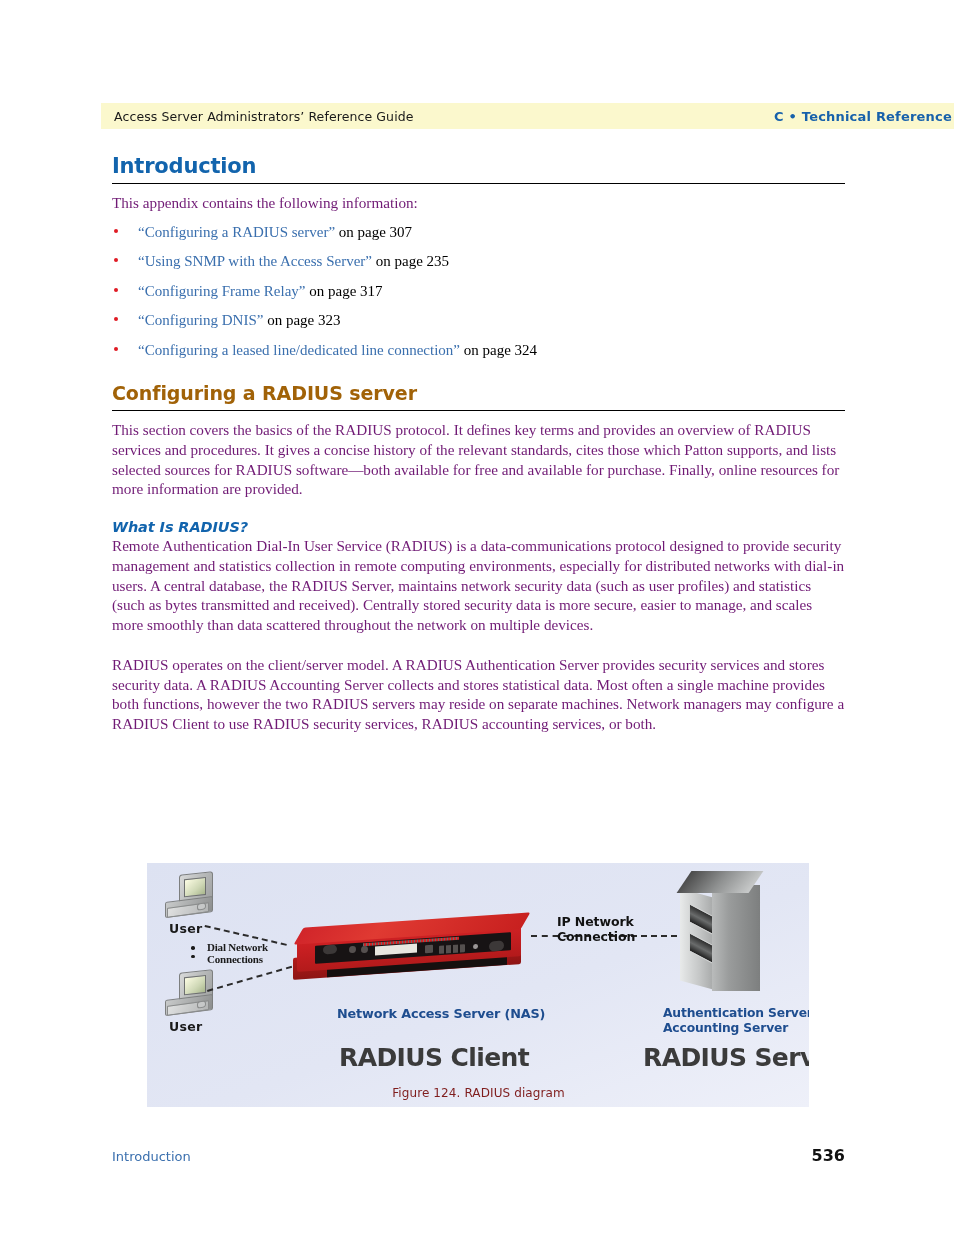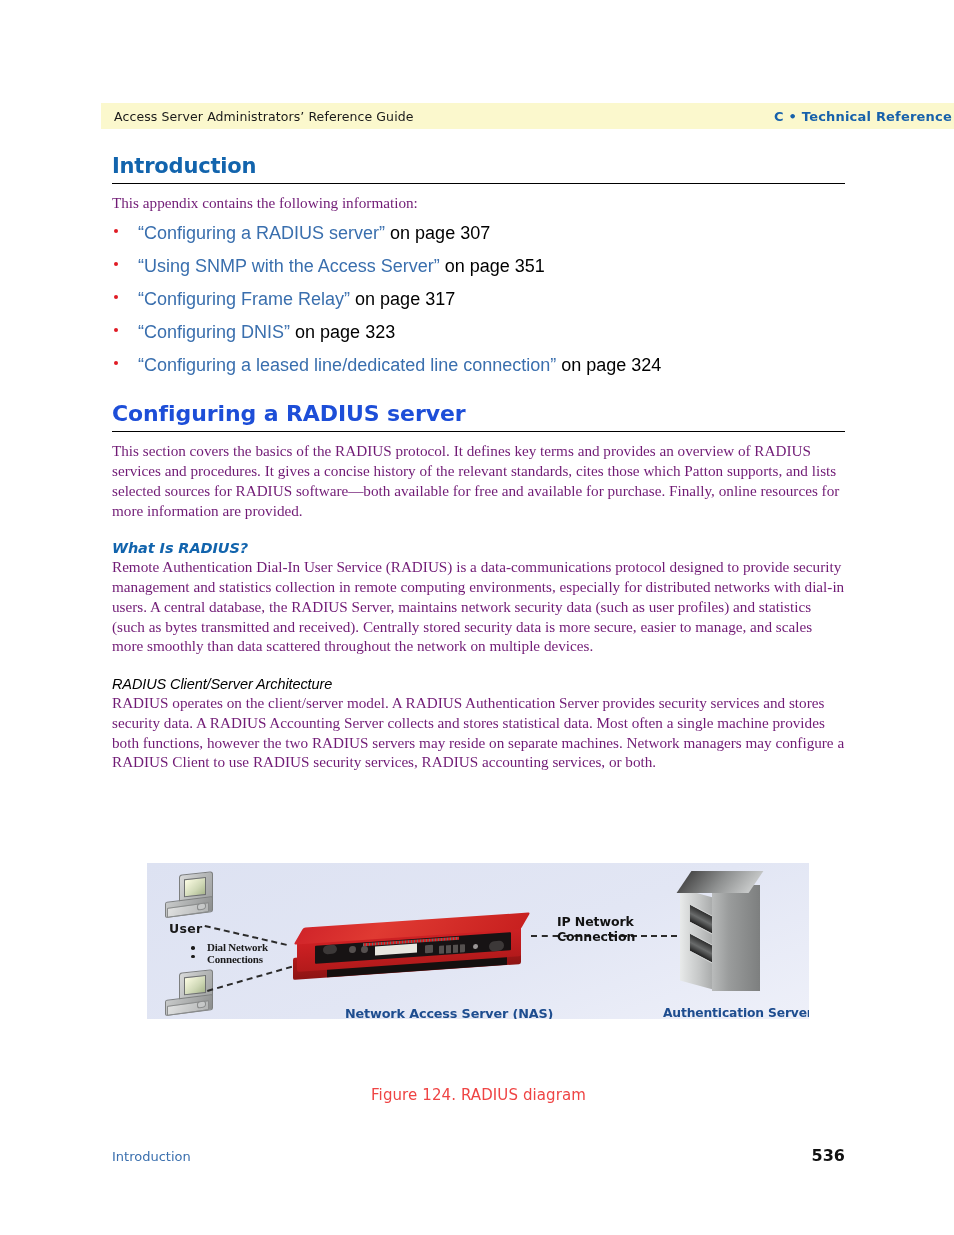--- a/index.html
+++ b/index.html
@@ -89,22 +89,22 @@
 
   ul.link-list {
     list-style: none;
     margin: 8px 0 0 0;
     padding: 0;
   }
   ul.link-list li {
     position: relative;
     padding-left: 26px;
     margin-bottom: 11.5px;
-    font-family: Liberation Sans, sans-serif;
-    font-size: 18px;
+    font-family: Liberation Serif, serif;
+    font-size: 15px;
     line-height: 1.2;
   }
   ul.link-list li .bullet {
     position: absolute;
     left: 2px;
     top: 6px;
     width: 4px;
     height: 4px;
     background: #e01b24;
     border-radius: 50%;
@@ -112,23 +112,23 @@
   }
   .xref {
     color: #3a6fae;
   }
   .xref-tail {
     color: #000;
   }
 
   h2.section-title2 {
     font-family: "DejaVu Sans", sans-serif;
-    font-size: 22px;
+    font-size: 19px;
     font-weight: bold;
-    color: #1d4ed8;
+    color: #a16207;
     margin: 0;
     padding: 0;
     letter-spacing: -0.1px;
     line-height: 1.05;
   }
 
   h3.subhead {
     font-family: "DejaVu Sans", sans-serif;
     font-size: 14.5px;
     font-weight: bold;
@@ -157,33 +157,33 @@
     position: absolute;
     left: 147px;
     top: 863px;
     width: 662px;
     height: 218px;
   }
   .figure-canvas {
     position: absolute;
     left: 0; top: 0;
     width: 662px;
-    height: 156px;
+    height: 244px;
     background: linear-gradient(160deg, #dde2f2 0%, #e2e6f4 55%, #eef0f9 100%);
     overflow: hidden;
   }
   .fig-caption {
     position: absolute;
     left: 112px;
     top: 1086px;
     width: 733px;
     text-align: center;
     font-family: "DejaVu Sans", sans-serif;
-    font-size: 15px;
-    color: #ef4444;
+    font-size: 12px;
+    color: #7f1d1d;
     letter-spacing: 0.1px;
   }
 
   
   .pc {
     position: absolute;
     width: 54px;
     height: 48px;
   }
   .pc .monitor {
@@ -408,21 +408,21 @@
 
     <p class="body">This appendix contains the following information:</p>
 
     <ul class="link-list">
       <li>
         <span class="bullet"></span>
         <span class="xref">“Configuring a RADIUS server”</span><span class="xref-tail"> on page 307</span>
       </li>
       <li>
         <span class="bullet"></span>
-        <span class="xref">“Using SNMP with the Access Server”</span><span class="xref-tail"> on page 351</span>
+        <span class="xref">“Using SNMP with the Access Server”</span><span class="xref-tail"> on page 235</span>
       </li>
       <li>
         <span class="bullet"></span>
         <span class="xref">“Configuring Frame Relay”</span><span class="xref-tail"> on page 317</span>
       </li>
       <li>
         <span class="bullet"></span>
         <span class="xref">“Configuring DNIS”</span><span class="xref-tail"> on page 323</span>
       </li>
       <li>
@@ -438,21 +438,20 @@
 
     <p class="body">This section covers the basics of the RADIUS protocol. It defines key terms and provides an overview of RADIUS services and procedures. It gives a concise history of the relevant standards, cites those which Patton supports, and lists selected sources for RADIUS software—both available for free and available for purchase. Finally, online resources for more information are provided.</p>
 
     <div class="spacer-10"></div>
 
     <h3 class="subhead">What Is RADIUS?</h3>
     <p class="body">Remote Authentication Dial-In User Service (RADIUS) is a data-communications protocol designed to provide security management and statistics collection in remote computing environments, especially for distributed networks with dial-in users. A central database, the RADIUS Server, maintains network security data (such as user profiles) and statistics (such as bytes transmitted and received). Centrally stored security data is more secure, easier to manage, and scales more smoothly than data scattered throughout the network on multiple devices.</p>
 
     <div class="spacer-10"></div>
 
-    <h4 class="subsubhead">RADIUS Client/Server Architecture</h4>
     <p class="body">RADIUS operates on the client/server model. A RADIUS Authentication Server provides security services and stores security data. A RADIUS Accounting Server collects and stores statistical data. Most often a single machine provides both functions, however the two RADIUS servers may reside on separate machines. Network managers may configure a RADIUS Client to use RADIUS security services, RADIUS accounting services, or both.</p>
 
   </div>
 
   <div class="figure-wrap">
     <div class="figure-canvas">
 
       <div class="pc" style="left:18px; top:10px;">
         <div class="monitor">
           <div class="screen"></div>
@@ -497,21 +496,21 @@
         <div class="port" style="left:56px; top:26px; width:7px; height:7px; border-radius:50%;"></div>
         <div class="port" style="left:68px; top:26px; width:7px; height:7px; border-radius:50%;"></div>
         <div class="wport" style="left:82px; top:25px; width:42px; height:9px;"></div>
         <div class="port" style="left:132px; top:25px; width:8px; height:8px;"></div>
         <div class="port" style="left:146px; top:25px; width:26px; height:8px;
                      background:repeating-linear-gradient(90deg,#55504f 0 5px,#171314 5px 7px);"></div>
         <div class="port" style="left:180px; top:24px; width:5px; height:5px; border-radius:50%; background:#9a9696;"></div>
         <div class="port" style="left:196px; top:21px; width:15px; height:10px; background:#3c3838; border-radius:6px;"></div>
       </div>
 
-      <div class="fig-label label-nas" style="left:190px; top:143px;margin-left:8px;">Network Access Server (NAS)</div>
+      <div class="fig-label label-nas" style="left:190px; top:143px;">Network Access Server (NAS)</div>
 
       <div class="dash" style="left:384px; top:72px; width:60px;"></div>
       <div class="dash" style="left:464px; top:72px; width:66px;"></div>
 
       <div class="fig-label label-ipnet" style="left:410px; top:52px;">
         <span>IP Network</span><br>
         <span>Connection</span>
       </div>
 
       <div class="tower">

